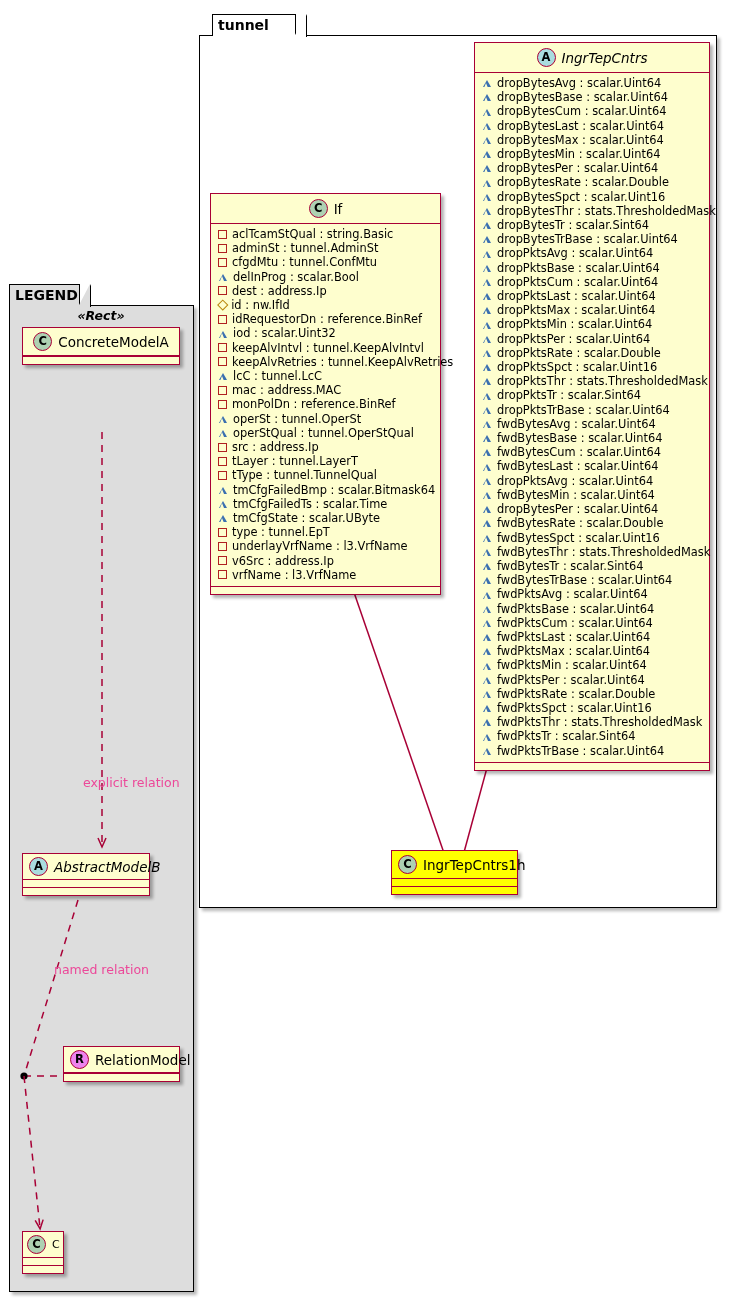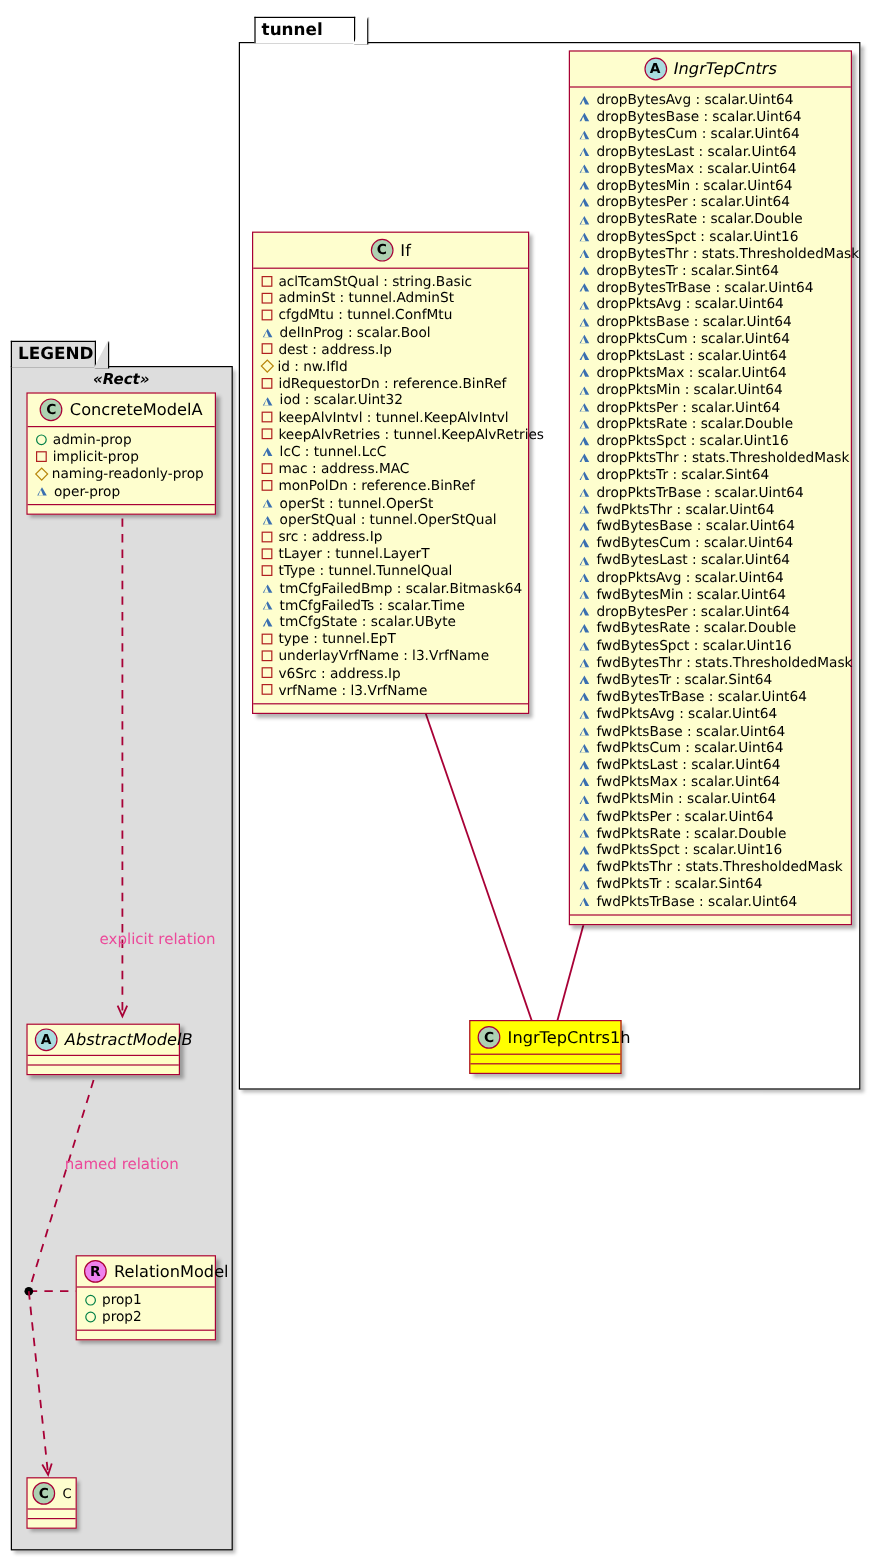--- a/index.html
+++ b/index.html
@@ -361,21 +361,21 @@
         <div class="attr">
           <span class="mk triangle"></span>
           <span>dropPktsTr : scalar.Sint64</span>
         </div>
         <div class="attr">
           <span class="mk triangle"></span>
           <span>dropPktsTrBase : scalar.Uint64</span>
         </div>
         <div class="attr">
           <span class="mk triangle"></span>
-          <span>fwdPktsThr : scalar.Uint64</span>
+          <span>fwdBytesAvg : scalar.Uint64</span>
         </div>
         <div class="attr">
           <span class="mk triangle"></span>
           <span>fwdBytesBase : scalar.Uint64</span>
         </div>
         <div class="attr">
           <span class="mk triangle"></span>
           <span>fwdBytesCum : scalar.Uint64</span>
         </div>
         <div class="attr">
@@ -479,38 +479,20 @@
   </div>
 
   <div class="stereo" style="left:22px;top:308px;width:158px;font-style:italic;">«Rect»</div>
 
   <div class="cls" style="left:22px;top:327px;width:158px;">
     <div class="cls-head" style="padding:4px 8px;">
       <span class="badge c">C</span>
       <span class="cls-name">ConcreteModelA</span>
     </div>
     <div class="sep"></div>
-    <div class="cls-attrs">
-        <div class="attr">
-          <span class="mk circle"></span>
-          <span>admin-prop</span>
-        </div>
-        <div class="attr">
-          <span class="mk square"></span>
-          <span>implicit-prop</span>
-        </div>
-        <div class="attr">
-          <span class="mk diamond"></span>
-          <span>naming-readonly-prop</span>
-        </div>
-        <div class="attr">
-          <span class="mk triangle"></span>
-          <span>oper-prop</span>
-        </div>
-      </div>
     <div class="sep thin"></div>
     <div class="empty-row"></div>
   </div>
 
   <div class="cls" style="left:22px;top:853px;width:128px;">
     <div class="cls-head lefty" style="padding:3px 6px;">
       <span class="badge a">A</span>
       <span class="cls-name ital">AbstractModelB</span>
     </div>
     <div class="sep"></div>
@@ -518,30 +500,20 @@
     <div class="sep thin"></div>
     <div class="empty-row"></div>
   </div>
 
   <div class="cls" style="left:63px;top:1046px;width:117px;">
     <div class="cls-head lefty" style="padding:3px 6px;">
       <span class="badge r">R</span>
       <span class="cls-name">RelationModel</span>
     </div>
     <div class="sep"></div>
-    <div class="cls-attrs">
-        <div class="attr">
-          <span class="mk circle"></span>
-          <span>prop1</span>
-        </div>
-        <div class="attr">
-          <span class="mk circle"></span>
-          <span>prop2</span>
-        </div>
-      </div>
     <div class="sep thin"></div>
     <div class="empty-row"></div>
   </div>
 
   <div class="cls" style="left:22px;top:1231px;width:42px;">
     <div class="cls-head lefty" style="padding:3px 4px;">
       <span class="badge c">C</span>
       <span class="cls-name" style="font-size:11px;">C</span>
     </div>
     <div class="sep"></div>

